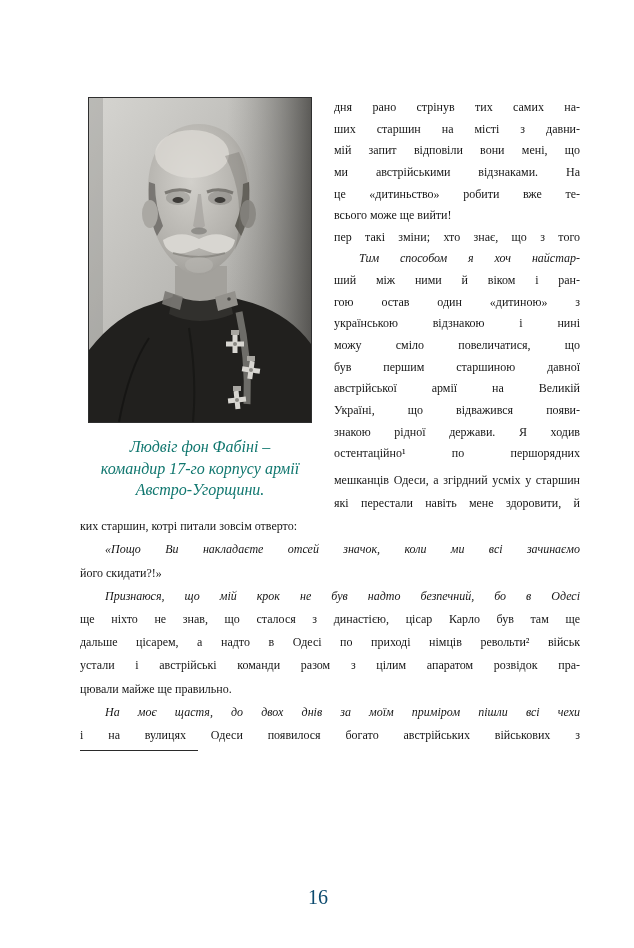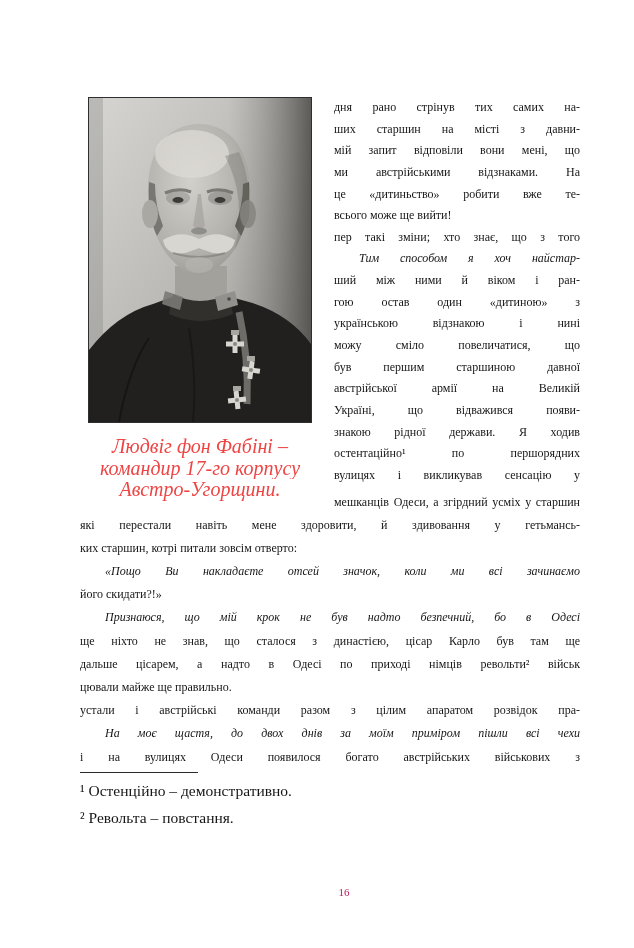--- a/index.html
+++ b/index.html
@@ -15,39 +15,39 @@
   .content { position: absolute; left: 80px; top: 97px; width: 500px; }
 
   figure.photo-fig { float: left; width: 224px; margin: 0 22px 6px 8px; }
   .photo-frame {
     width: 224px; height: 326px;
     border: 1px solid #2f2f2f;
     background: #b9b8b4;
   }
   .photo-frame svg { display: block; }
 
-  .caption { margin-top: 13px; font-style: italic; font-size: 20px; color: #ef4444; }
+  .caption { margin-top: 13px; font-style: italic; font-size: 16px; color: #0f766e; }
   .caption .line { height: 21.5px; line-height: 21.5px; text-align: center; }
 
   .col-lines, .full-lines { font-size: 12px; }
   .line { overflow: hidden; }
   .col-lines .line, .full-lines .line { text-align: justify; text-align-last: justify; }
   .col-lines .line { height: 21.65px; line-height: 21.65px; }
   .full-lines { margin-top: 4px; }
   .full-lines .line { height: 23.2px; line-height: 23.2px; }
   .line.noj { text-align-last: left; }
   .line.ind { padding-left: 25px; font-style: italic; }
 
   .fn-rule { width: 118px; border-top: 1px solid #2a2a2a; margin: 3px 0 4px 0; }
   .footnotes { font-size: 15.5px; }
   .footnotes .line { height: 27.6px; line-height: 27.6px; text-align: left; }
 
   .page-num {
-    position: absolute; left: 94px; top: 886px; width: 500px;
-    text-align: center; font-size: 11px; color: #be185d;
+    position: absolute; left: 68px; top: 886px; width: 500px;
+    text-align: center; font-size: 20px; color: #0c4a6e;
   }
 </style>
 </head>
 <body>
 
 <div class="page">
   <div class="content">
 
     <figure class="photo-fig">
       <div class="photo-frame">
@@ -143,40 +143,35 @@
         <div class="line ind">Тим способом я хоч найстар-</div>
         <div class="line">ший між ними й віком і ран-</div>
         <div class="line">гою остав один «дитиною» з</div>
         <div class="line">українською відзнакою і нині</div>
         <div class="line">можу сміло повеличатися, що</div>
         <div class="line">був першим старшиною давної</div>
         <div class="line">австрійської армії на Великій</div>
         <div class="line">Україні, що відважився появи-</div>
         <div class="line">знакою рідної держави. Я ходив</div>
         <div class="line">остентаційно¹ по першорядних</div>
-        <div class="line">вулицях і викликував сенсацію у</div>
       </div>
 
     <div class="full-lines">
         <div class="line">мешканців Одеси, а згірдний усміх у старшин австрійської армії,</div>
         <div class="line">які перестали навіть мене здоровити, й здивовання у гетьмансь-</div>
         <div class="line noj">ких старшин, котрі питали зовсім отверто:</div>
         <div class="line ind">«Пощо Ви накладаєте отсей значок, коли ми всі зачинаємо</div>
         <div class="line noj">його скидати?!»</div>
         <div class="line ind">Признаюся, що мій крок не був надто безпечний, бо в Одесі</div>
         <div class="line">ще ніхто не знав, що сталося з династією, цісар Карло був там ще</div>
         <div class="line">дальше цісарем, а надто в Одесі по приході німців револьти² військ</div>
+        <div class="line">устали і австрійські команди разом з цілим апаратом розвідок пра-</div>
         <div class="line noj">цювали майже ще правильно.</div>
-        <div class="line">устали і австрійські команди разом з цілим апаратом розвідок пра-</div>
         <div class="line ind">На моє щастя, до двох днів за моїм приміром пішли всі чехи</div>
         <div class="line">і на вулицях Одеси появилося богато австрійських військових з</div>
       </div>
 
     <div class="fn-rule"></div>
 
-    <div class="footnotes">
-        <div class="line">¹ Остенційно – демонстративно.</div>
-        <div class="line">² Револьта – повстання.</div>
-      </div>
   </div>
 
   <div class="page-num">16</div>
 </div>
 
 </body></html>

